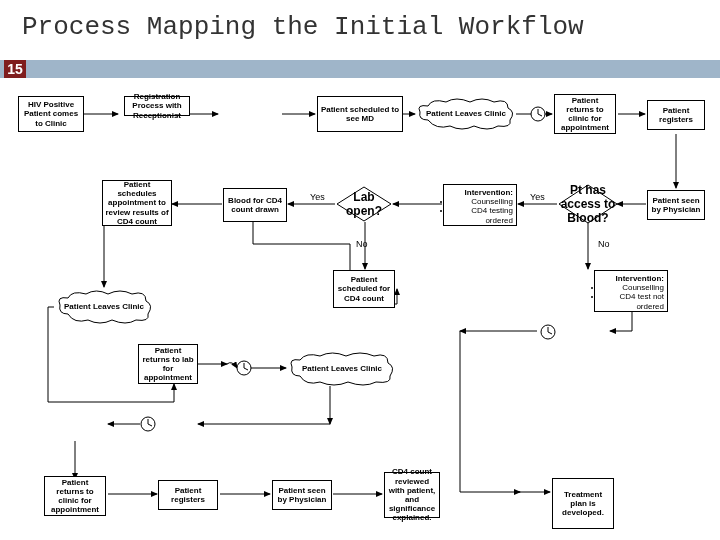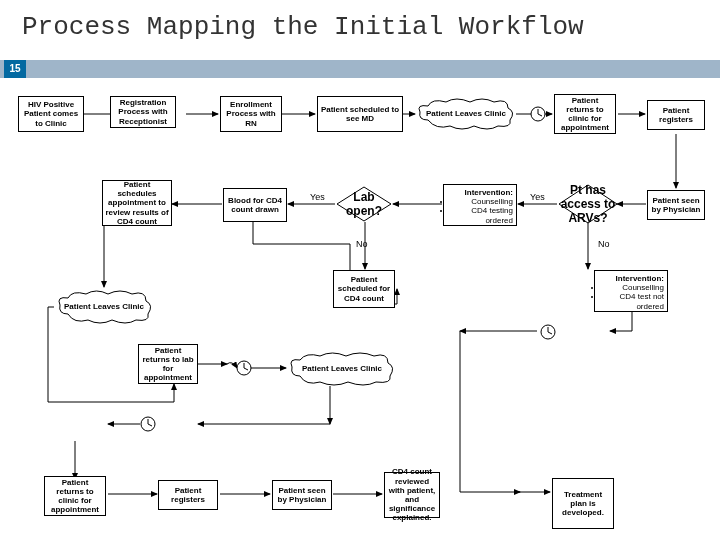--- a/index.html
+++ b/index.html
@@ -1,19 +1,19 @@
 <!DOCTYPE html>
 <html><head>
 <meta charset="utf-8">
 <style>
   *{box-sizing:border-box;margin:0;padding:0}
   body{width:720px;height:540px;background:#fff;font-family:Arial,sans-serif;position:relative;overflow:hidden}
   .title{font-family:Liberation Mono, monospace;font-size:26px;color:#333;padding:12px 0 0 22px;font-weight:400}
   .bar{position:absolute;top:60px;left:0;width:720px;height:18px;background:#9fb5c9}
-  .pg{position:absolute;top:60px;left:4px;width:22px;height:18px;background:#0369a1;color:#fff;font-size:10px;font-weight:700;text-align:center;line-height:18px}
+  .pg{position:absolute;top:60px;left:4px;width:22px;height:18px;background:#7f1d1d;color:#fff;font-size:14px;font-weight:700;text-align:center;line-height:18px}
   .canvas{position:absolute;top:84px;left:0;width:720px;height:456px}
   .box{position:absolute;border:1px solid #000;background:#fff;font-size:8px;font-weight:700;text-align:center;padding:3px 2px;line-height:1.15;display:flex;align-items:center;justify-content:center}
   .cloud{position:absolute;font-size:8px;font-weight:700;text-align:center;display:flex;align-items:center;justify-content:center;line-height:1.1}
   .cloud svg{position:absolute;top:0;left:0;width:100%;height:100%}
   .cloud span{position:relative;z-index:2;padding:0 4px}
   .dia{position:absolute;font-size:12px;font-weight:700;text-align:center;display:flex;align-items:center;justify-content:center}
   .dia svg{position:absolute;top:0;left:0;width:100%;height:100%}
   .dia span{position:relative;z-index:2}
   .lbl{position:absolute;font-size:9px;font-weight:400}
   .wait{position:absolute;width:16px;height:16px}
@@ -68,25 +68,22 @@
     <path d="M632 222 L632 247 L610 247"></path>
     <line x1="537" y1="247" x2="460" y2="247"></line>
     <polyline points="460,247 460,408 520,408" marker-end=""></polyline>
     <line x1="515" y1="408" x2="550" y2="408"></line>
   </g>
 </svg>
 
 <div class="box" style="left:18px;top:12px;width:66px;height:36px">
       <span>HIV Positive Patient comes to Clinic</span>
     </div>
-<div class="box" style="left:110px;top:12px;width:66px;height:32px">
+<div class="box" style="left:124px;top:12px;width:66px;height:20px">
       <span>Registration Process with Receptionist</span>
-    </div>
-<div class="box" style="left:220px;top:12px;width:62px;height:36px">
-      <span>Enrollment Process with RN</span>
     </div>
 <div class="box" style="left:317px;top:12px;width:86px;height:36px">
       <span>Patient scheduled to see MD</span>
     </div>
 <div class="cloud" style="left:416px;top:14px;width:100px;height:32px">
   <svg viewBox="0 0 100 32">
         <path d="M12 22 Q2 22 4 14 Q0 6 12 8 Q16 0 30 4 Q40 -2 54 4 Q66 -2 78 4 Q92 0 92 10 Q100 14 94 22 Q96 30 82 28 Q72 34 58 28 Q46 34 34 28 Q20 32 12 22 Z" fill="#fff" stroke="#000"></path>
       </svg>
   <span>Patient Leaves Clinic</span>
 </div>
@@ -102,21 +99,21 @@
       <span>Patient registers</span>
     </div>
 
 <div class="box" style="left:647px;top:106px;width:58px;height:30px">
       <span>Patient seen by Physician</span>
     </div>
 <div class="dia" style="left:558px;top:100px;width:60px;height:40px">
   <svg viewBox="0 0 60 40">
         <polygon points="30,1 59,20 30,39 1,20" fill="#fff" stroke="#000"></polygon>
       </svg>
-  <span>Pt has access to ARVs?</span>
+  <span>Pt has access to Blood?</span>
 </div>
 <div class="lbl" style="left:530px;top:108px">Yes</div>
 <div class="box intv" style="left:443px;top:100px;width:74px;height:42px">
   <div><span>Intervention:</span><ul>
           <li>Counselling</li>
           <li>CD4 testing ordered</li>
         </ul></div>
 </div>
 <div class="dia" style="left:336px;top:102px;width:56px;height:36px">
   <svg viewBox="0 0 56 36">

